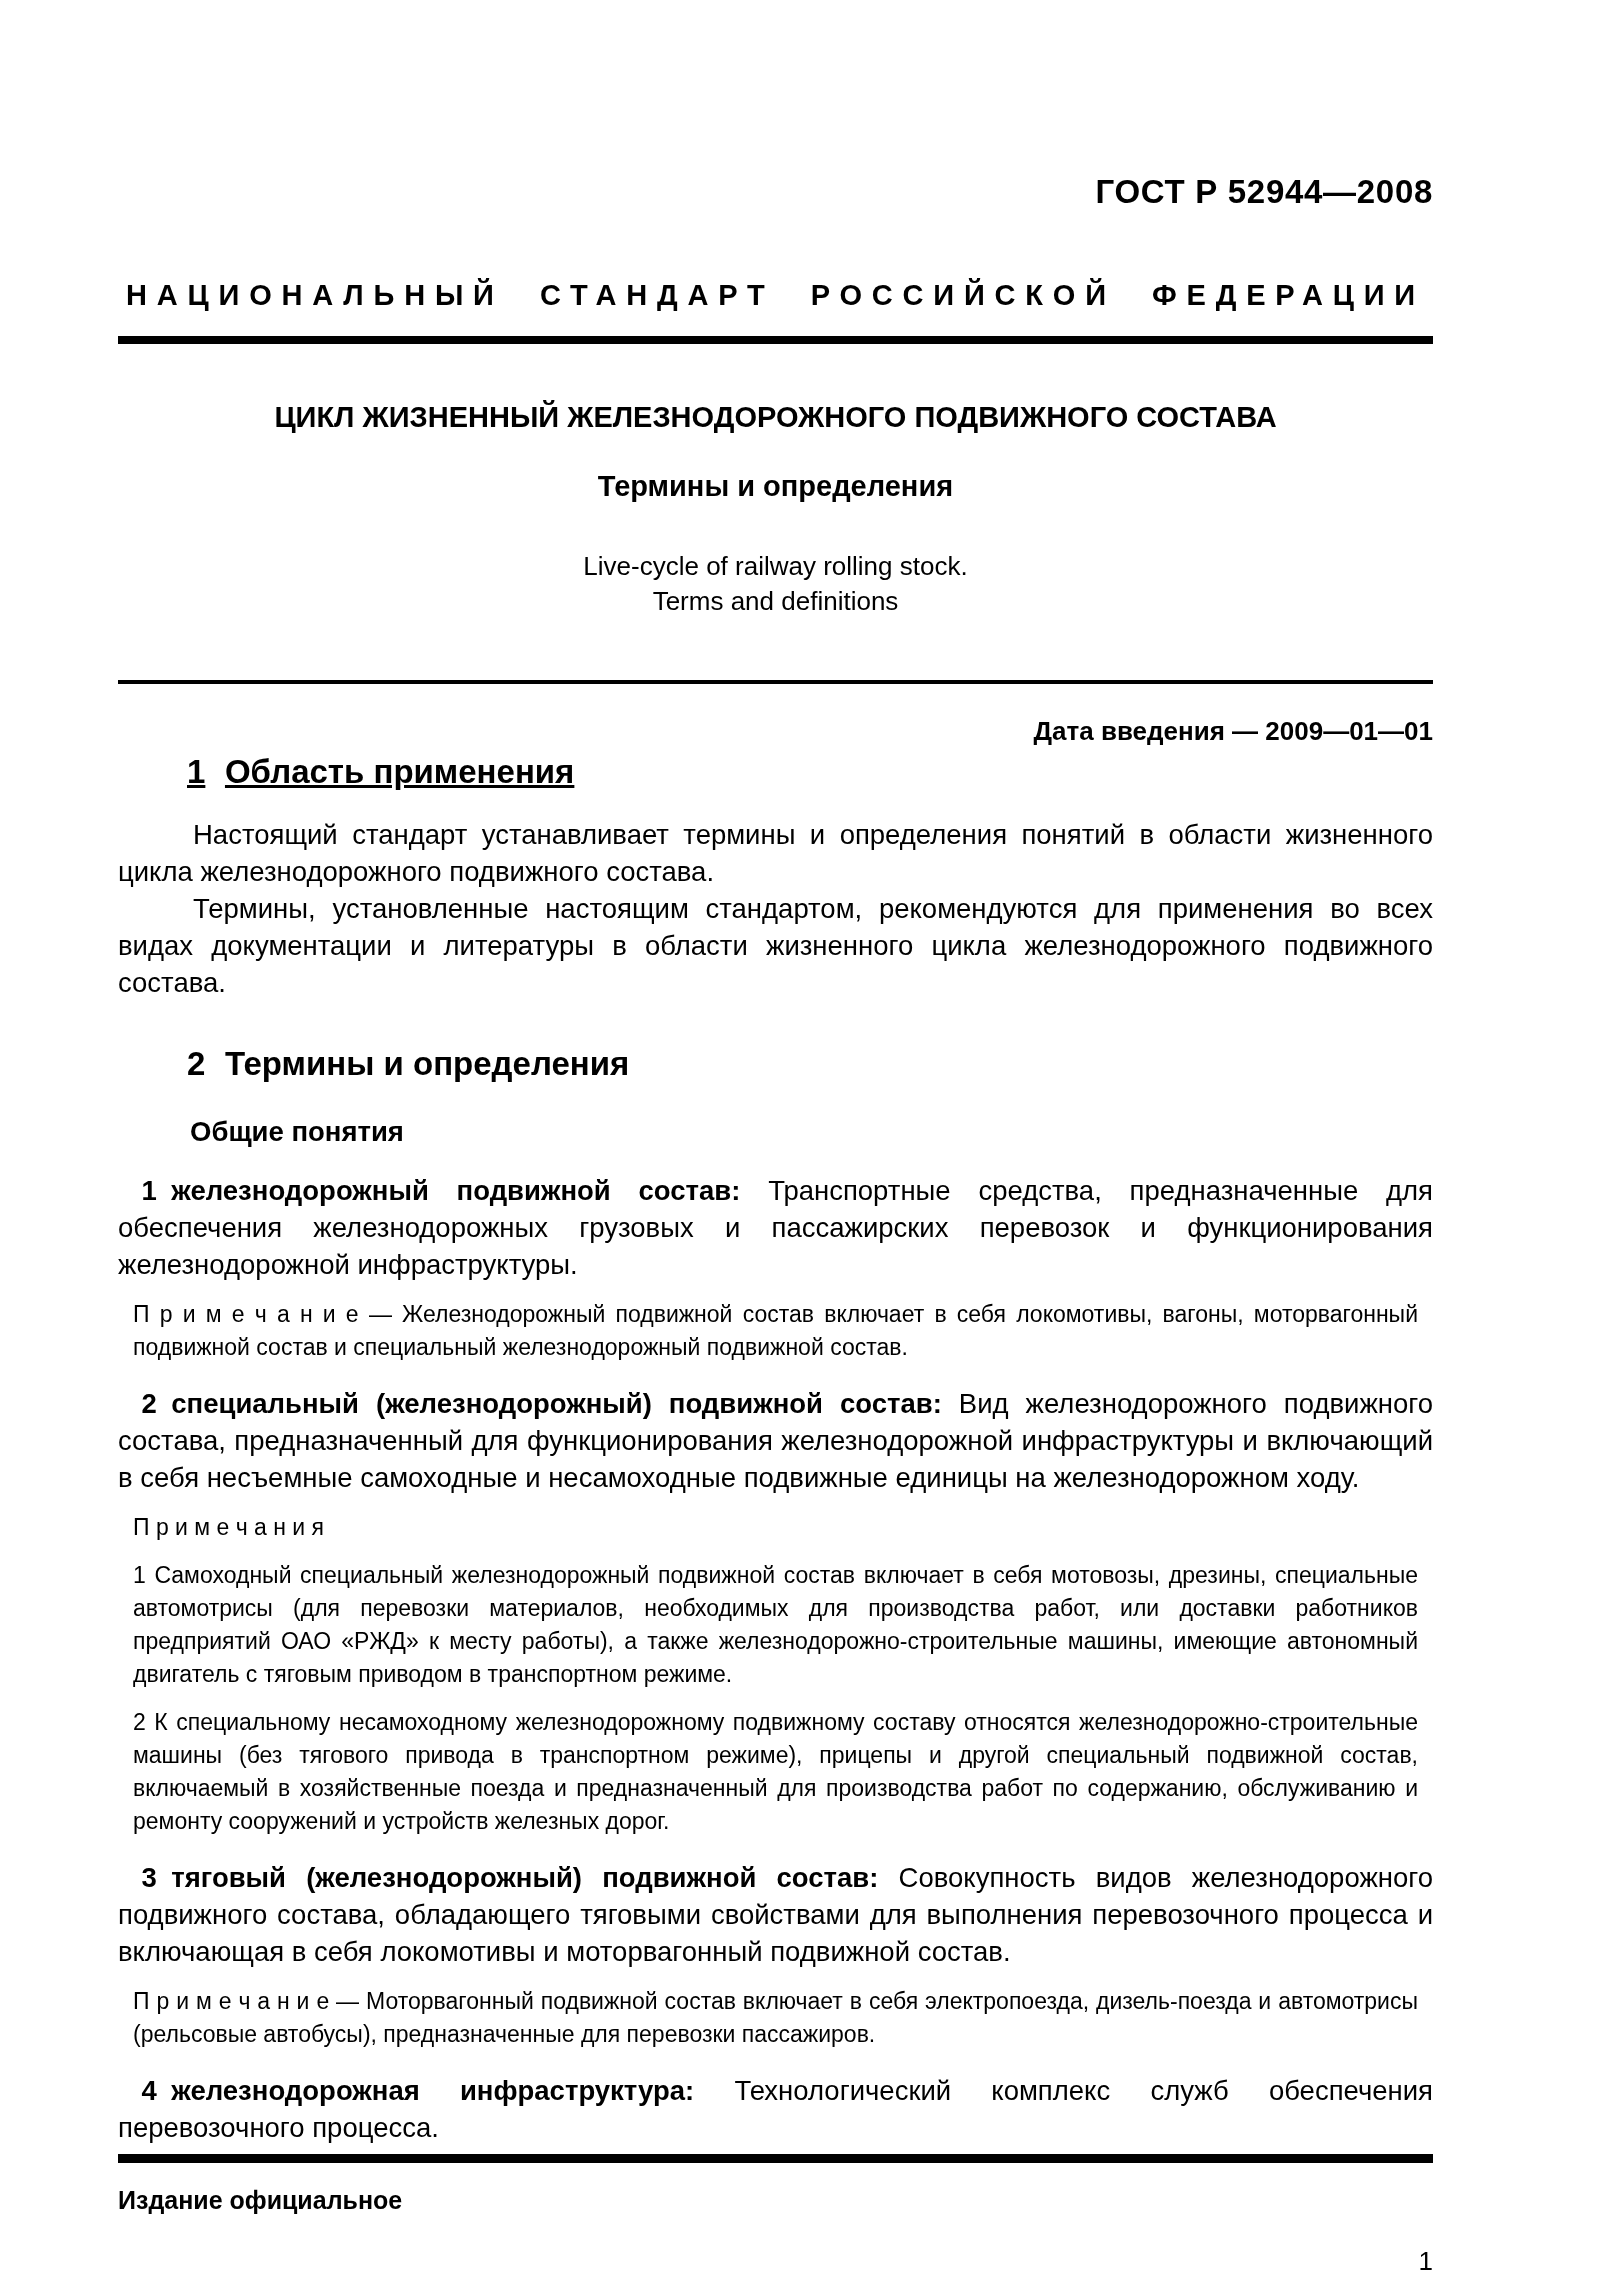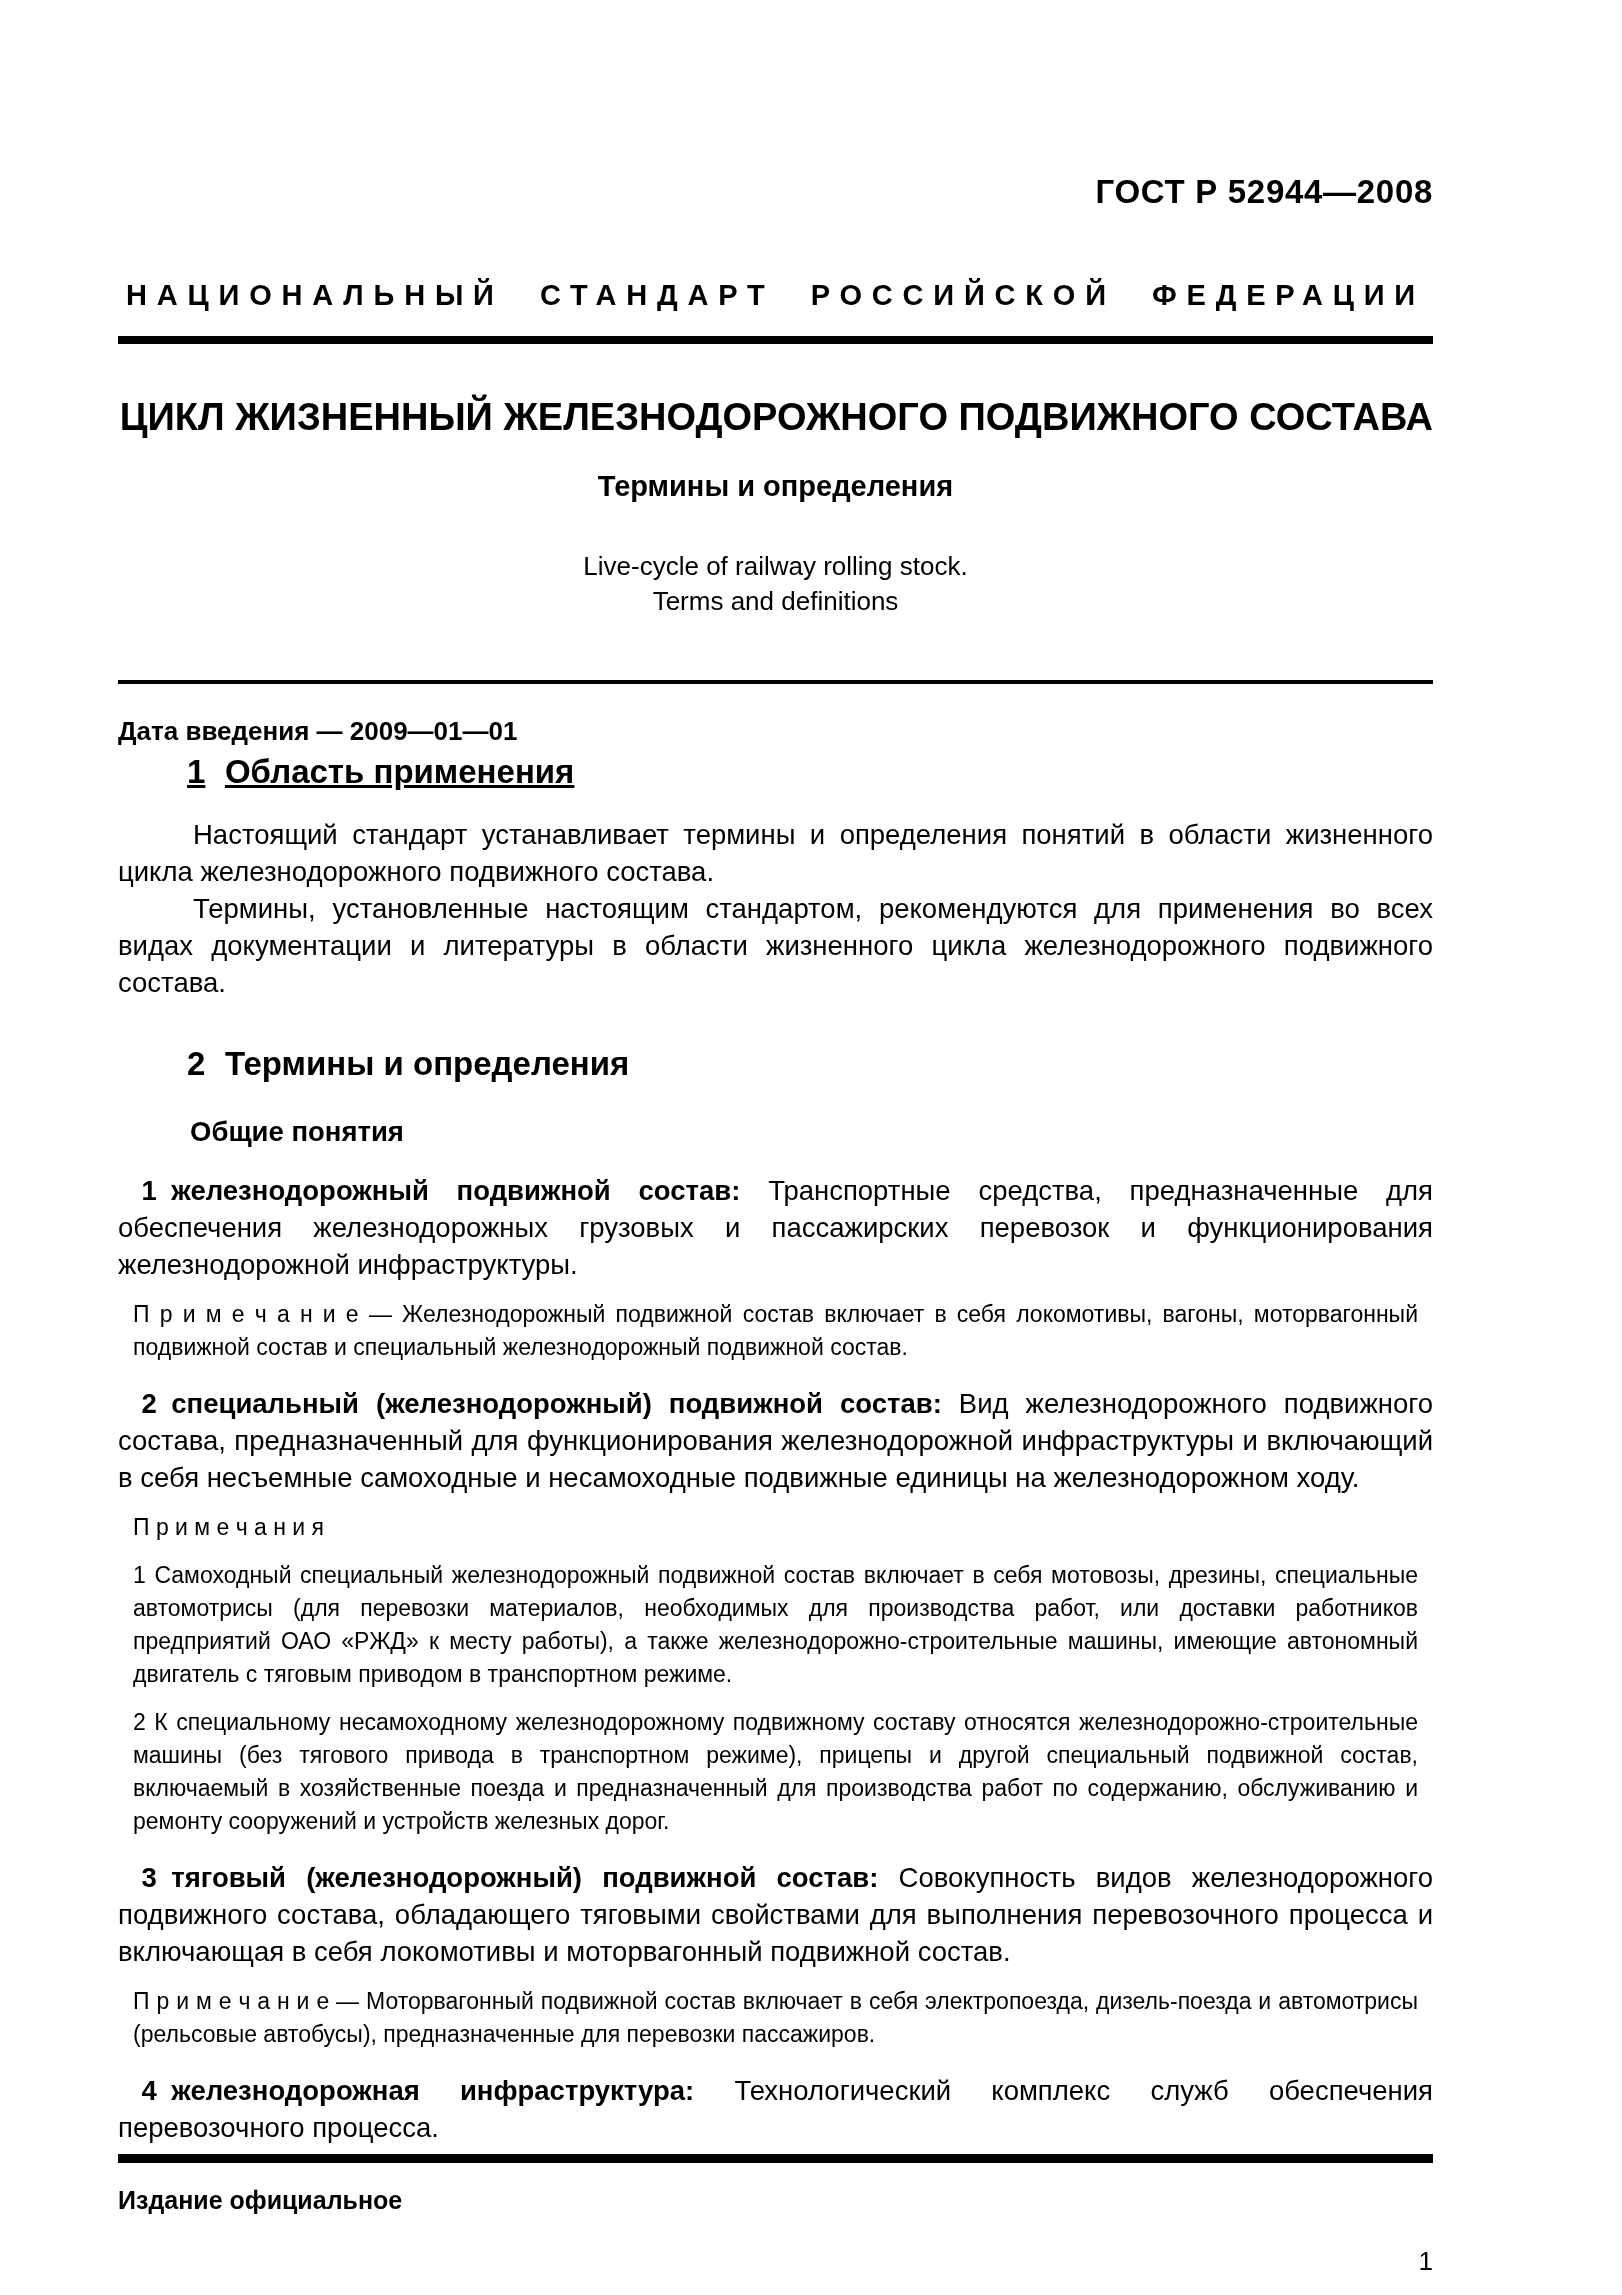--- a/index.html
+++ b/index.html
@@ -42,41 +42,42 @@
   }
   .rule {
     width: 100%;
     background: #000000;
     border: none;
   }
   .rule-top { margin-top: 21px; height: 7.9px; }
   .rule-mid { margin-top: 61px; height: 3.9px; }
   .title-ru {
     margin-top: 54px;
-    text-align: right;
-    font-size: 38px;
+    text-align: center;
+    font-size: 29px;
     font-weight: bold;
     line-height: 39px;
   }
   .subtitle-ru {
     margin-top: 30px;
     text-align: center;
     font-size: 29px;
     font-weight: bold;
     line-height: 38px;
   }
   .title-en {
     margin-top: 44px;
     text-align: center;
     font-size: 26px;
     font-weight: normal;
     line-height: 35px;
   }
   .effective-date {
     margin-top: 29.4px;
+    text-align: right;
     font-size: 26px;
     font-weight: bold;
     line-height: 37px;
   }
   h2.section-heading {
     margin: 0;
     padding-left: 69px;
     font-size: 33px;
     font-weight: bold;
     line-height: 43px;

